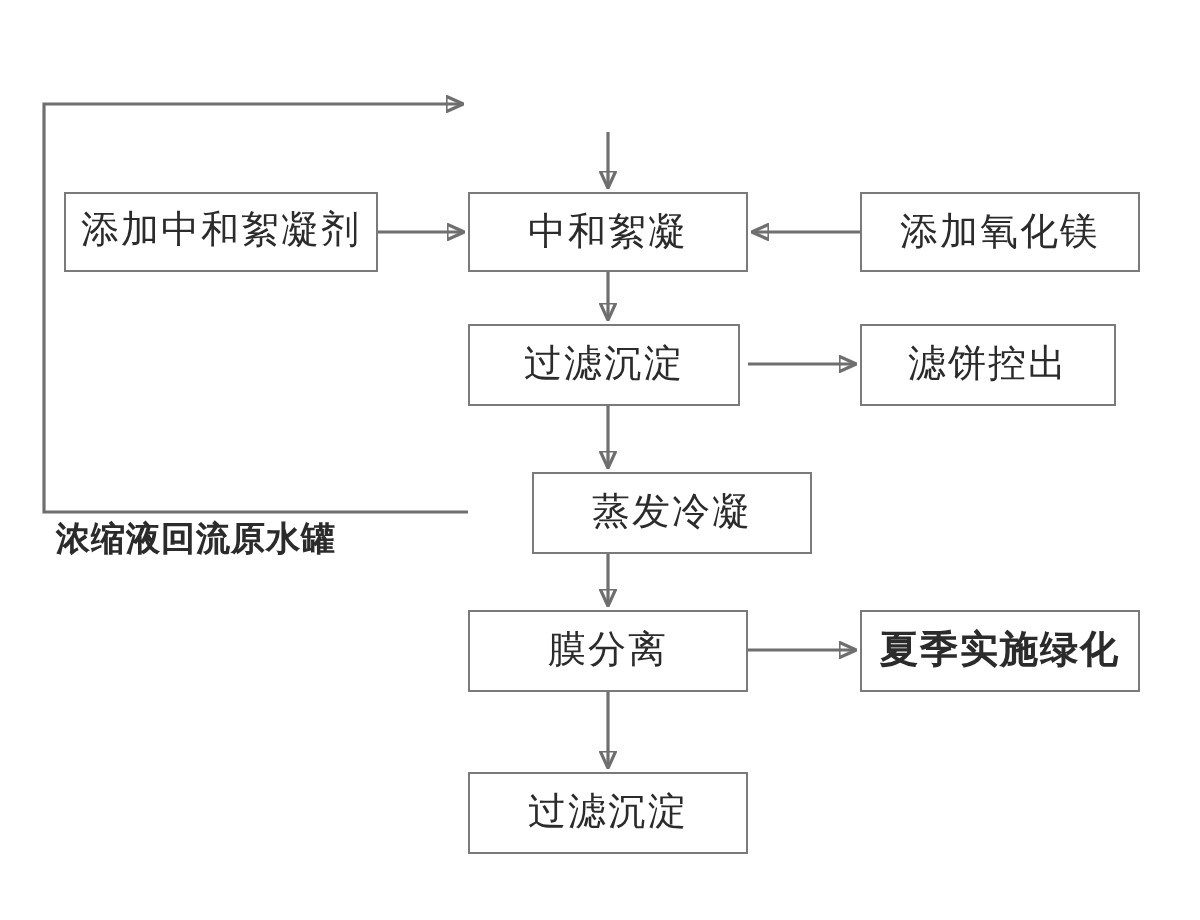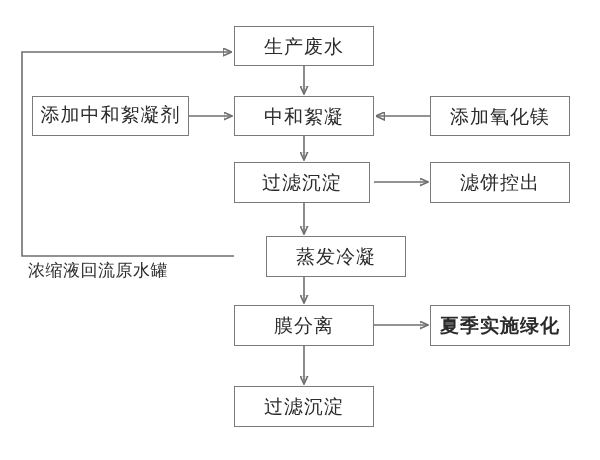--- a/index.html
+++ b/index.html
@@ -83,55 +83,52 @@
 
     <line x1="304" y1="277" x2="304" y2="302.5" marker-end="url(#arrowD)"></line>
 
     <line x1="374" y1="325" x2="427.5" y2="325" marker-end="url(#arrowR)"></line>
 
     <line x1="304" y1="346" x2="304" y2="383.5" marker-end="url(#arrowD)"></line>
 
     <path d="M234,256 L22,256 L22,52 L231,52" marker-end="url(#arrowR)"></path>
   </svg>
 
-  <div class="node" style="left:234px; top:26px; width:140px; height:40px;">
-    <span>生产废水</span>
-  </div>
 
   <div class="node" style="left:32px; top:96px; width:157px; height:40px;font-family:Liberation Mono, monospace;">
     <span>添加中和絮凝剂</span>
   </div>
 
   <div class="node" style="left:234px; top:96px; width:140px; height:40px;">
     <span>中和絮凝</span>
   </div>
 
   <div class="node" style="left:430px; top:96px; width:140px; height:40px;">
     <span>添加氧化镁</span>
   </div>
 
   <div class="node" style="left:234px; top:162px; width:136px; height:41px;">
     <span>过滤沉淀</span>
   </div>
 
-  <div class="node" style="left:430px; top:162px; width:140px; height:41px;">
+  <div class="node" style="left:430px; top:162px; width:128px; height:41px;">
     <span>滤饼控出</span>
   </div>
 
   <div class="node" style="left:234px; top:236px; width:140px; height:41px;margin-left:32px;">
     <span>蒸发冷凝</span>
   </div>
 
   <div class="node" style="left:234px; top:305px; width:140px; height:41px;">
     <span>膜分离</span>
   </div>
 
   <div class="node" style="left:430px; top:305px; width:140px; height:41px;font-weight:bold;">
     <span>夏季实施绿化</span>
   </div>
 
   <div class="node" style="left:234px; top:386px; width:140px; height:41px;">
     <span>过滤沉淀</span>
   </div>
 
-  <div class="note" style="left:28px; top:262px;">浓缩液回流原水罐</div>
+  <div class="note" style="left:28px; top:262px;font-weight:bold;">浓缩液回流原水罐</div>
 
 </div>
 
 </body></html>

